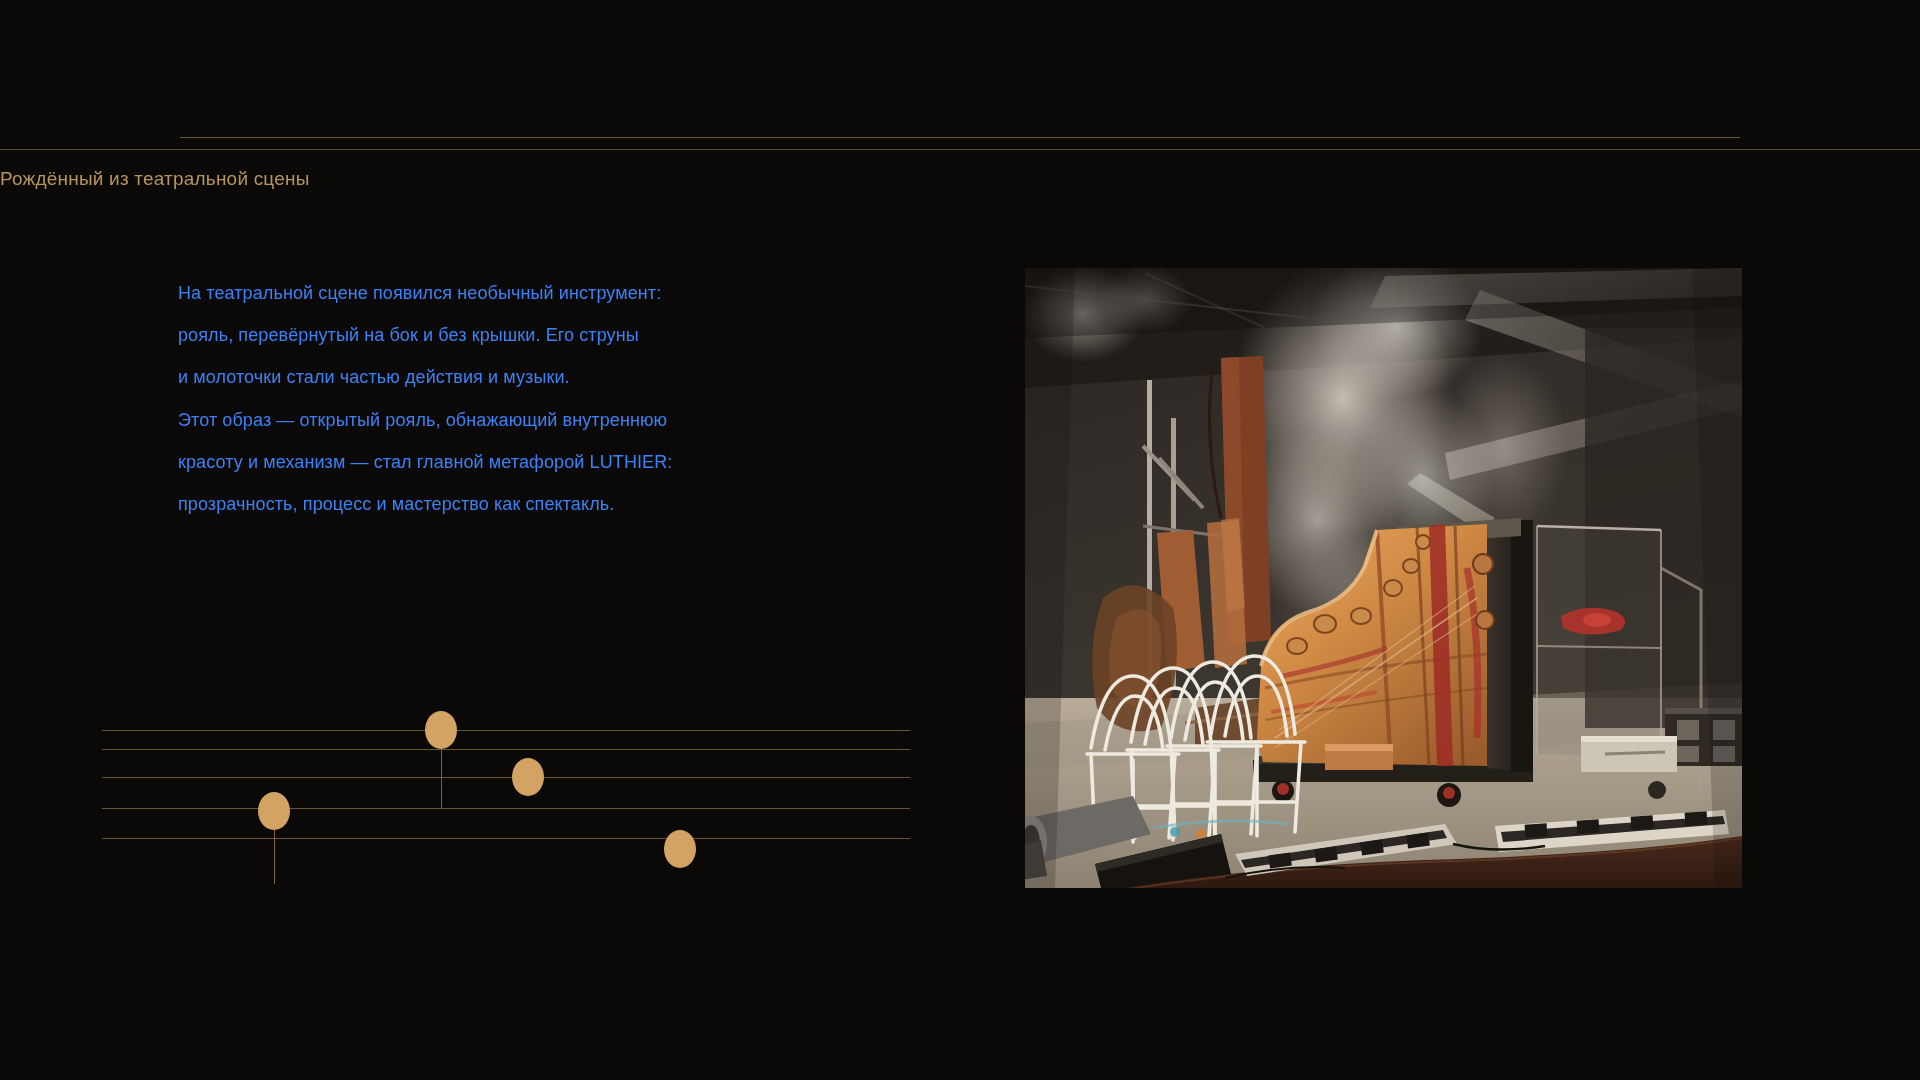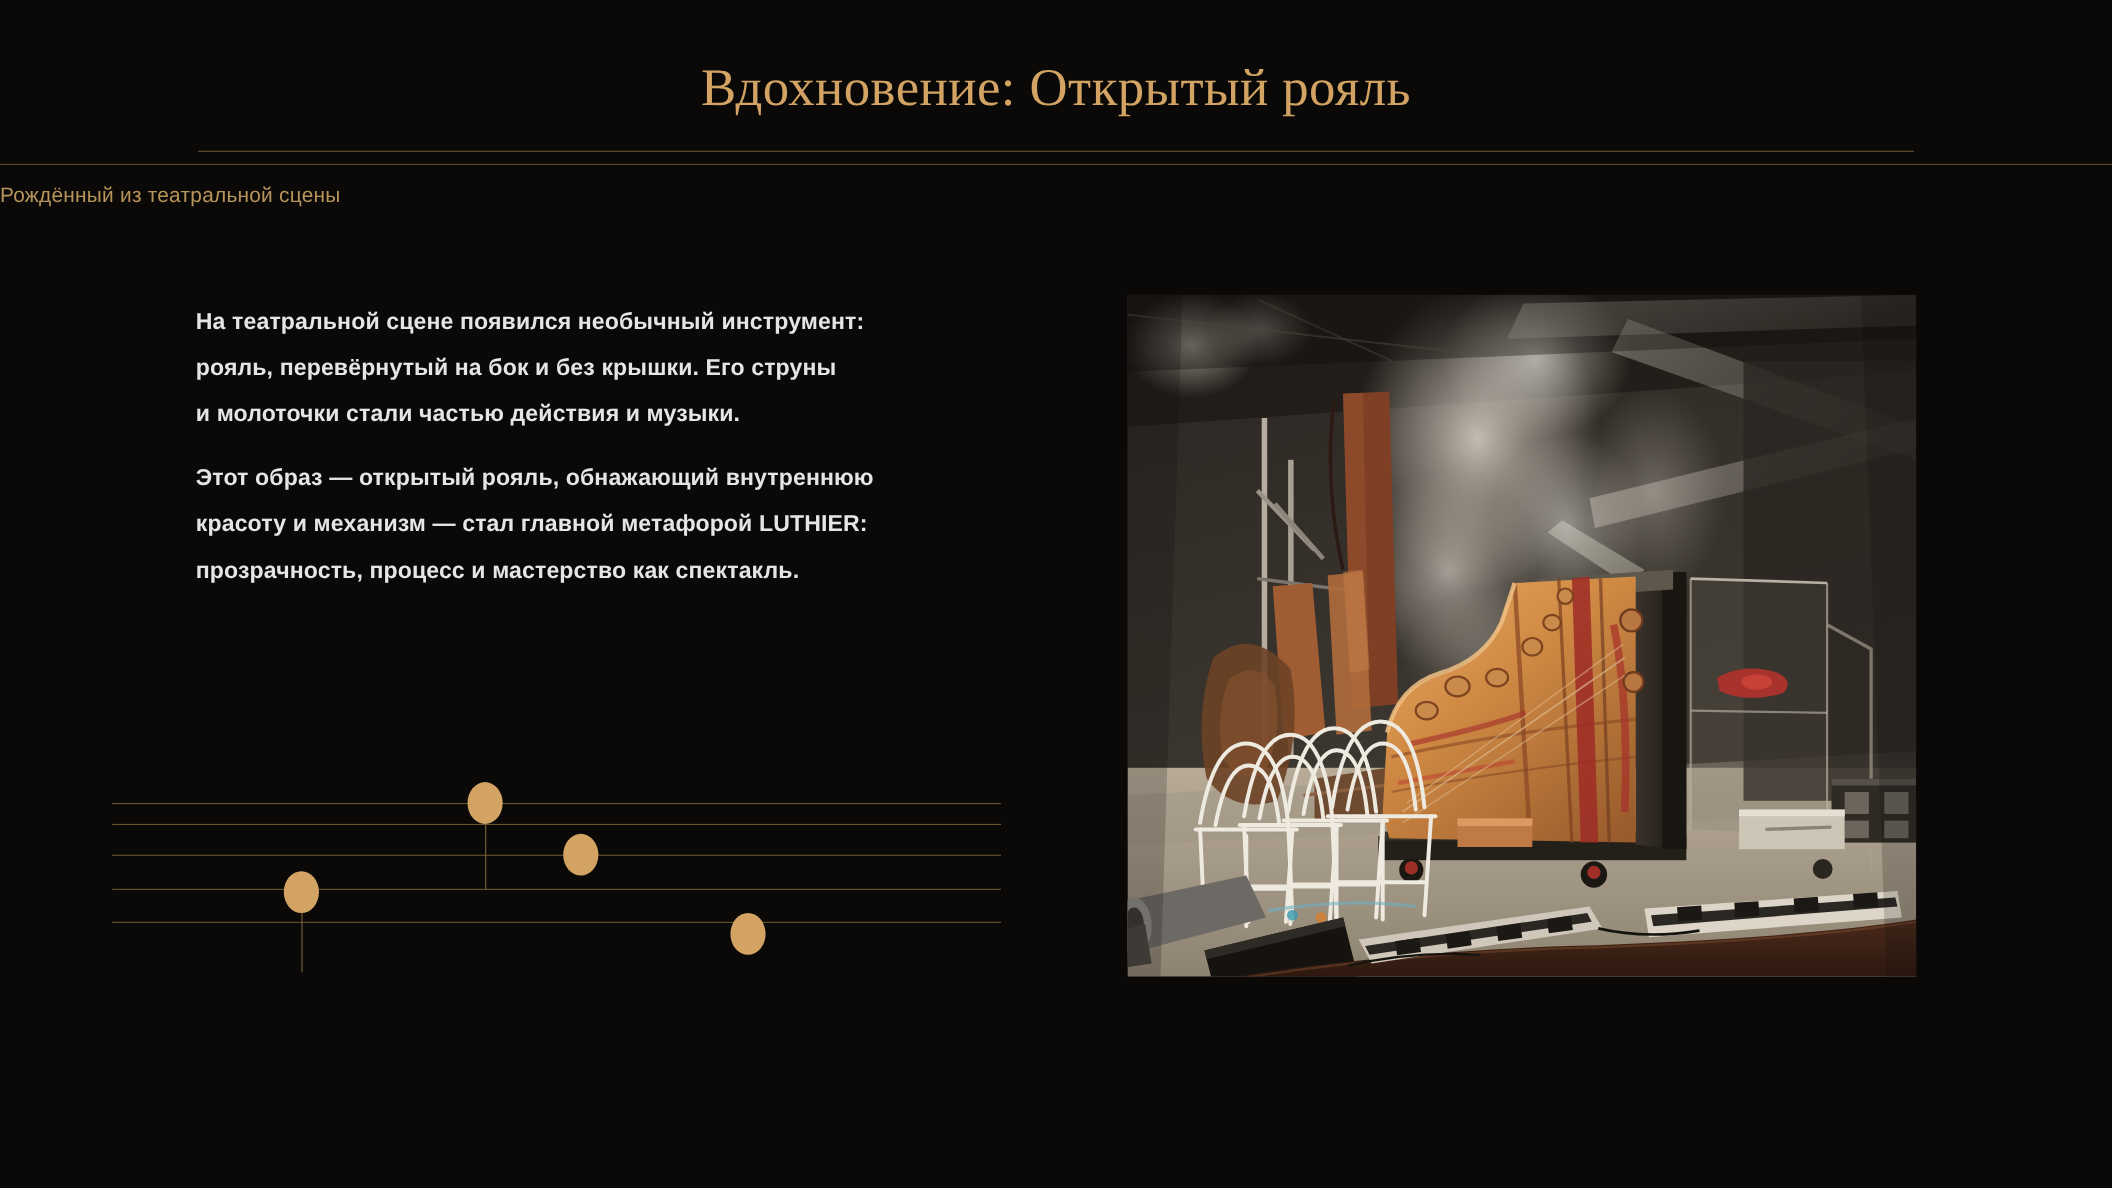--- a/index.html
+++ b/index.html
@@ -49,27 +49,27 @@
     letter-spacing:0.2px;
     color:#b79459;
     white-space:nowrap;
   }
 
   
   .body-copy {
     position:absolute;
     left:178px; top:272px;
     width:790px;
-    font-size:21px;
-    font-weight:700;
+    font-size:18px;
+    font-weight:400;
     line-height:42px;
-    color:#e5e5e5;
+    color:#3b82f6;
     letter-spacing:0.1px;
   }
-  .body-copy p + p { margin-top:16px; }
+  .body-copy p + p { margin-top:1px; }
   .body-copy p { white-space:pre-line; }
 
   
   .staff {
     position:absolute;
     left:102px; top:700px;
     width:808px; height:200px;
   }
   .staff-line {
     position:absolute;
@@ -96,21 +96,20 @@
     overflow:hidden;
     background:#2b2723;
   }
   .photo svg { display:block; width:717px; height:620px; }
 </style>
 </head>
 <body>
 
 <div class="slide">
 
-  <div class="slide-title">Вдохновение: Открытый рояль</div>
 
   <div class="rule-inner"></div>
   <div class="rule-outer"></div>
 
   <div class="slide-subtitle">Рождённый из театральной сцены</div>
 
   <div class="body-copy">
     <p>На театральной сцене появился необычный инструмент:
 рояль, перевёрнутый на бок и без крышки. Его струны
 и молоточки стали частью действия и музыки.</p>

